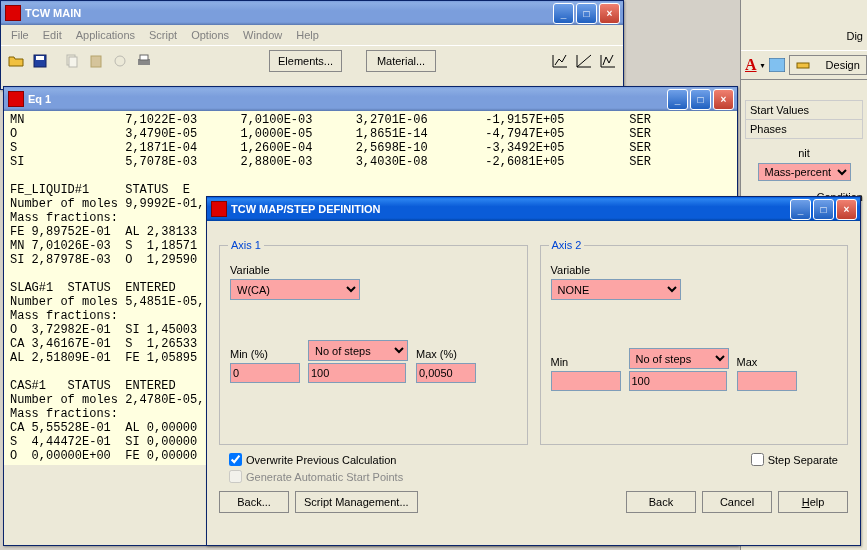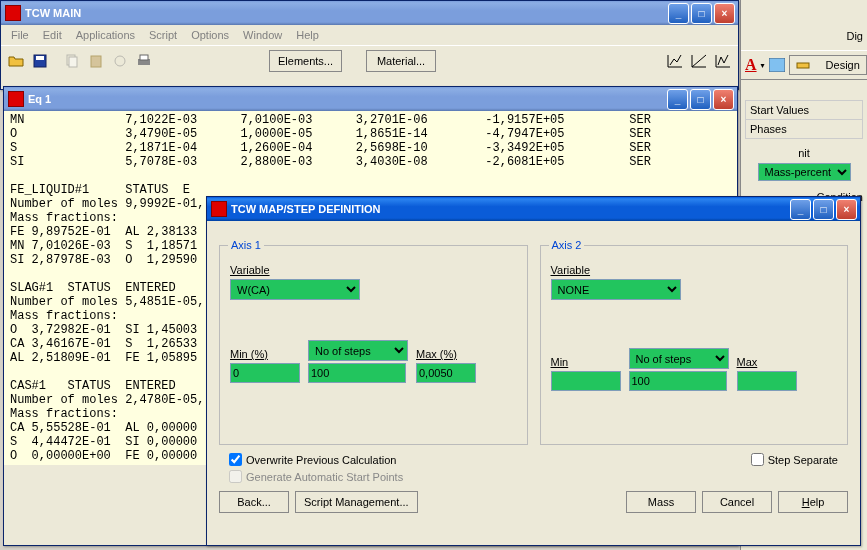--- a/index.html
+++ b/index.html
@@ -14,42 +14,42 @@
   .win-btn.close { background: linear-gradient(to bottom, #f08070, #c04030); }
   .menubar { height: 20px; display: flex; align-items: center; padding: 0 4px; gap: 2px; background: #ece9d8; }
   .menubar span { padding: 2px 6px; color: #808080; }
   .toolbar { height: 30px; display: flex; align-items: center; padding: 2px 4px; gap: 2px; background: #ece9d8; border-top: 1px solid #fff; }
   .tb-btn { width: 22px; height: 22px; border: 1px solid transparent; display: flex; align-items: center; justify-content: center; }
   .sep { width: 6px; }
   .btn { background: #ece9d8; border: 1px solid #888; padding: 2px 8px; min-width: 70px; height: 22px; cursor: pointer; font-size: 11px; }
   .eqbody { background: #ffffe0; font-family: "Courier New", monospace; font-size: 12px; white-space: pre; padding: 2px 6px; line-height: 14px; overflow: hidden; }
   .groupbox { border: 1px solid #bbb; margin: 6px; padding: 10px 10px 8px 10px; position: relative; background: #ece9d8; }
   .groupbox > .legend { position: absolute; top: -7px; left: 8px; background: #ece9d8; padding: 0 3px; color: #0046d5; }
-  .field-label { display: block; margin-bottom: 3px; text-decoration: underline; }
-  input[type=text], select { border: 1px solid #7f9db9; background: #22c55e; height: 20px; padding: 1px 2px; font-size: 11px; }
+  .field-label { display: block; margin-bottom: 3px; }
+  input[type=text], select { border: 1px solid #7f9db9; background: #fca5a5; height: 20px; padding: 1px 2px; font-size: 11px; }
   select { height: 21px; }
   .row { display: flex; gap: 8px; align-items: flex-end; }
   .col { display: flex; flex-direction: column; }
   .checkbox-row { display: flex; align-items: center; gap: 4px; padding: 2px 4px; }
   .checkbox-row input { margin: 0; }
   .checkbox-row.disabled { color: #888; }
   .bottom-btns { display: flex; gap: 6px; padding: 6px 12px 10px 12px; }
   .bottom-btns .spacer { flex: 1; }
   .right-panel { position: absolute; top: 0; left: 740px; width: 127px; height: 550px; background: #ece9d8; border-left: 1px solid #888; }
   .rp-toolbar { height: 30px; margin-top: 50px; border-top: 1px solid #fff; border-bottom: 1px solid #888; display:flex; align-items:center; padding: 0 4px; gap:4px; }
   .rp-btn-design { border: 1px solid #888; padding: 2px 6px; background: #ece9d8; display:flex; align-items:center; gap:16px; }
   .rp-body { padding: 6px 4px; }
   .rp-link { color: #000; padding: 3px 4px; display:block; }
   .rp-label { margin-top: 10px; flex-direction: column; }
   svg { display:block; }
 </style>
 </head>
 <body>
 
-<div class="window" style="left:0; top:0; width:739px; height:90px;">
+<div class="window" style="left:0; top:0; width:624px; height:90px;">
   <div class="titlebar inactive">
     <span class="icon"></span>
     <span class="title-text">TCW MAIN</span>
     <div class="win-btns">
       <div class="win-btn">_</div>
       <div class="win-btn">□</div>
       <div class="win-btn close">×</div>
     </div>
   </div>
   <div class="menubar">
@@ -264,17 +264,17 @@
     </div>
     <div class="checkbox-row" style="align-self:flex-start; margin-left:20px;">
       <input type="checkbox" style="">
       <span>Step Separate</span>
     </div>
   </div>
   <div class="bottom-btns">
     <button class="btn">Back...</button>
     <button class="btn" style="min-width:120px;">Script Management...</button>
     <div class="spacer"></div>
-    <button class="btn">Mass</button>
+    <button class="btn">Back</button>
     <button class="btn">Cancel</button>
     <button class="btn"><span style="text-decoration:underline">H</span><span>elp</span></button>
   </div>
 </div>
 
 </body></html>

